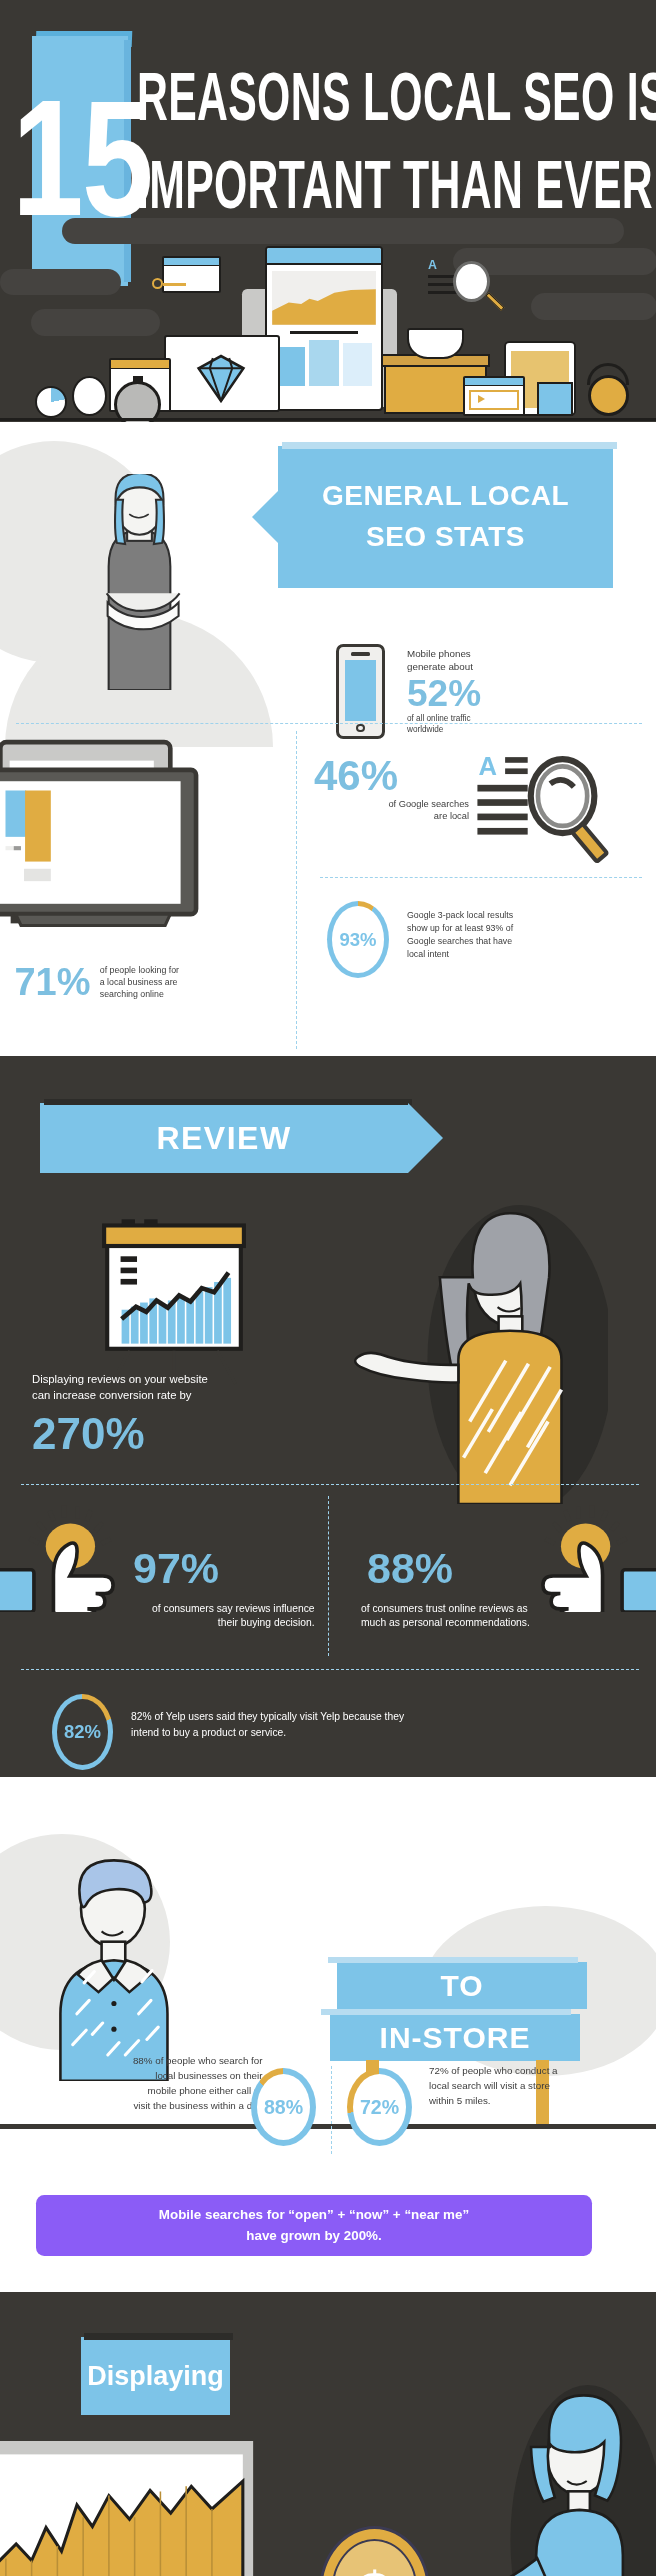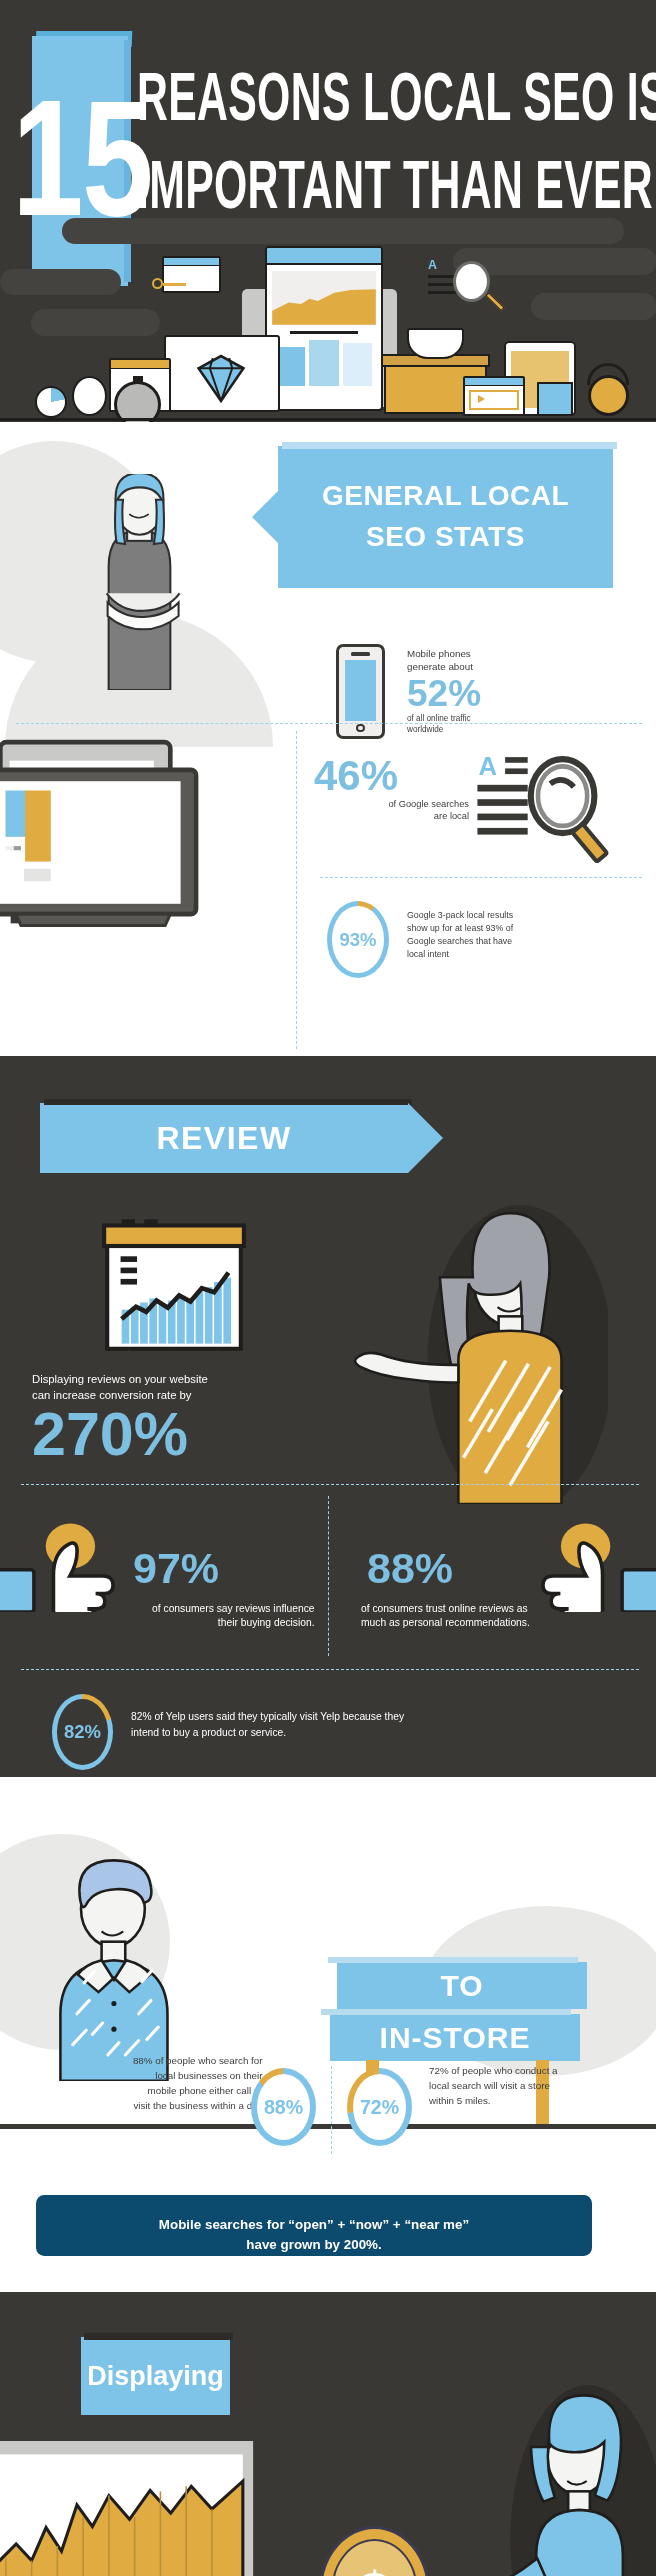--- a/index.html
+++ b/index.html
@@ -120,22 +120,22 @@
   .sec-online { position:relative; background:#ffffff; height:515px; overflow:hidden; }
   .sign { position:absolute; background:#7dc4e8; }
   .sign .shade { position:absolute; background:#b7dcf0; }
   .sign .txt {
     position:absolute; inset:0; display:flex; align-items:center; justify-content:center;
     font-family:"Liberation Sans Narrow","Liberation Sans",sans-serif;
     font-weight:bold; color:#fff; letter-spacing:1px;
   }
   .sign-post { position:absolute; background:#e0ac42; }
   .pill {
-    position:absolute; background:#0c4a6e; border-radius:8.2px; color:#fff;
-    display:flex; align-items:center; justify-content:flex-end; text-align:center;
+    position:absolute; background:#8b5cf6; border-radius:8.2px; color:#fff;
+    display:flex; align-items:center; justify-content:center; text-align:center;
     font-family:"Liberation Sans Narrow","Liberation Sans",sans-serif;
     font-weight:bold;
   }
 
   
   .sec-purchases { position:relative; background:#3a3834; height:685px; overflow:hidden; }
   .purch-banner { position:absolute; left:81px; top:45px; width:149px; height:78px; background:#7dc4e8; }
   .purch-banner .shade { position:absolute; left:3.1px; top:-3.6px; width:149px; height:6.2px; background:#2d2c29; }
   .purch-banner .txt {
     position:absolute; inset:0; display:flex; align-items:center; justify-content:center;
@@ -300,20 +300,28 @@
         <rect x="20" y="100" width="40" height="90" fill="#7dc4e8"></rect>
         <rect x="58" y="100" width="50" height="138" fill="#e0ac42"></rect>
         <rect x="20" y="208" width="16" height="8" fill="#efefed"></rect>
         <rect x="36" y="208" width="14" height="8" fill="#9a9a98"></rect>
         <rect x="56" y="252" width="52" height="24" fill="#e4e4e2"></rect>
         <rect x="30" y="340" width="300" height="18" fill="#3a3834"></rect>
         <path d="M40 340 h300 l-10 22 h-280z" fill="#5a5955" stroke="#3a3834" stroke-width="6"></path>
       </svg>
     </div>
 
+    <div class="t-abs" style="left:14.4px;top:541px;width:268px;display:flex;align-items:center;gap:9.3px;">
+      <div class="stat-num blue" style="font-size:38px;line-height:38px;">71%</div>
+      <div>
+        <div class="cond" style="font-size:8.8px;line-height:12px;color:#3d3d3d;">of people looking for</div>
+        <div class="cond" style="font-size:8.8px;line-height:12px;color:#3d3d3d;">a local business are</div>
+        <div class="cond" style="font-size:8.8px;line-height:12px;color:#3d3d3d;">searching online</div>
+      </div>
+    </div>
 
     <div class="t-abs" style="left:314px;top:332px;width:155px;text-align:right;">
       <div class="stat-num blue" style="font-size:42px;line-height:44px;text-align:left;">46%</div>
       <div class="cond" style="font-size:9.3px;line-height:12.4px;color:#3d3d3d;">of Google searches</div>
       <div class="cond" style="font-size:9.3px;line-height:12.4px;color:#3d3d3d;">are local</div>
     </div>
 
     <div class="t-abs" style="left:477px;top:330px;width:165px;height:118px;">
       <svg viewBox="0 0 320 230" width="165" height="118">
         <text x="2" y="44" font-family="Liberation Sans, sans-serif" font-size="50" font-weight="bold" fill="#7dc4e8">A</text>
@@ -395,21 +403,21 @@
             <path d="M262 520 l70-118"></path>
           <path d="M310 544 l74-124"></path>
         </g>
         <path d="M210 310 q-90 2 -150 -20 q-26-8 -44 4 q-14 10 4 20 q36 18 94 24 q62 8 96 6z" fill="#f4f4f2" stroke="#1f1e1c" stroke-width="5"></path>
       </svg>
     </div>
 
     <div class="t-abs" style="left:32px;top:315px;width:289px;">
       <div class="cond" style="font-size:11.3px;line-height:16px;color:#fff;">Displaying reviews on your website</div>
       <div class="cond" style="font-size:11.3px;line-height:16px;color:#fff;">can increase conversion rate by</div>
-      <div class="stat-num blue" style="font-size:61px;line-height:58px;margin-top:2.1px;">270%</div>
+      <div class="stat-num blue" style="font-size:44px;line-height:58px;margin-top:2.1px;">270%</div>
     </div>
 
     <div class="dash-h" style="left:20.6px;top:428px;width:618px;"></div>
     <div class="dash-v" style="left:328px;top:440px;height:160px;"></div>
 
     <div class="t-abs" style="left:0px;top:448px;width:185px;height:108px;">
       <svg viewBox="0 0 360 210" width="185" height="108">
         <g fill="#3a3834">
           <rect x="120" y="2" width="9" height="24"></rect>
             <rect x="146" y="4" width="9" height="24"></rect>

